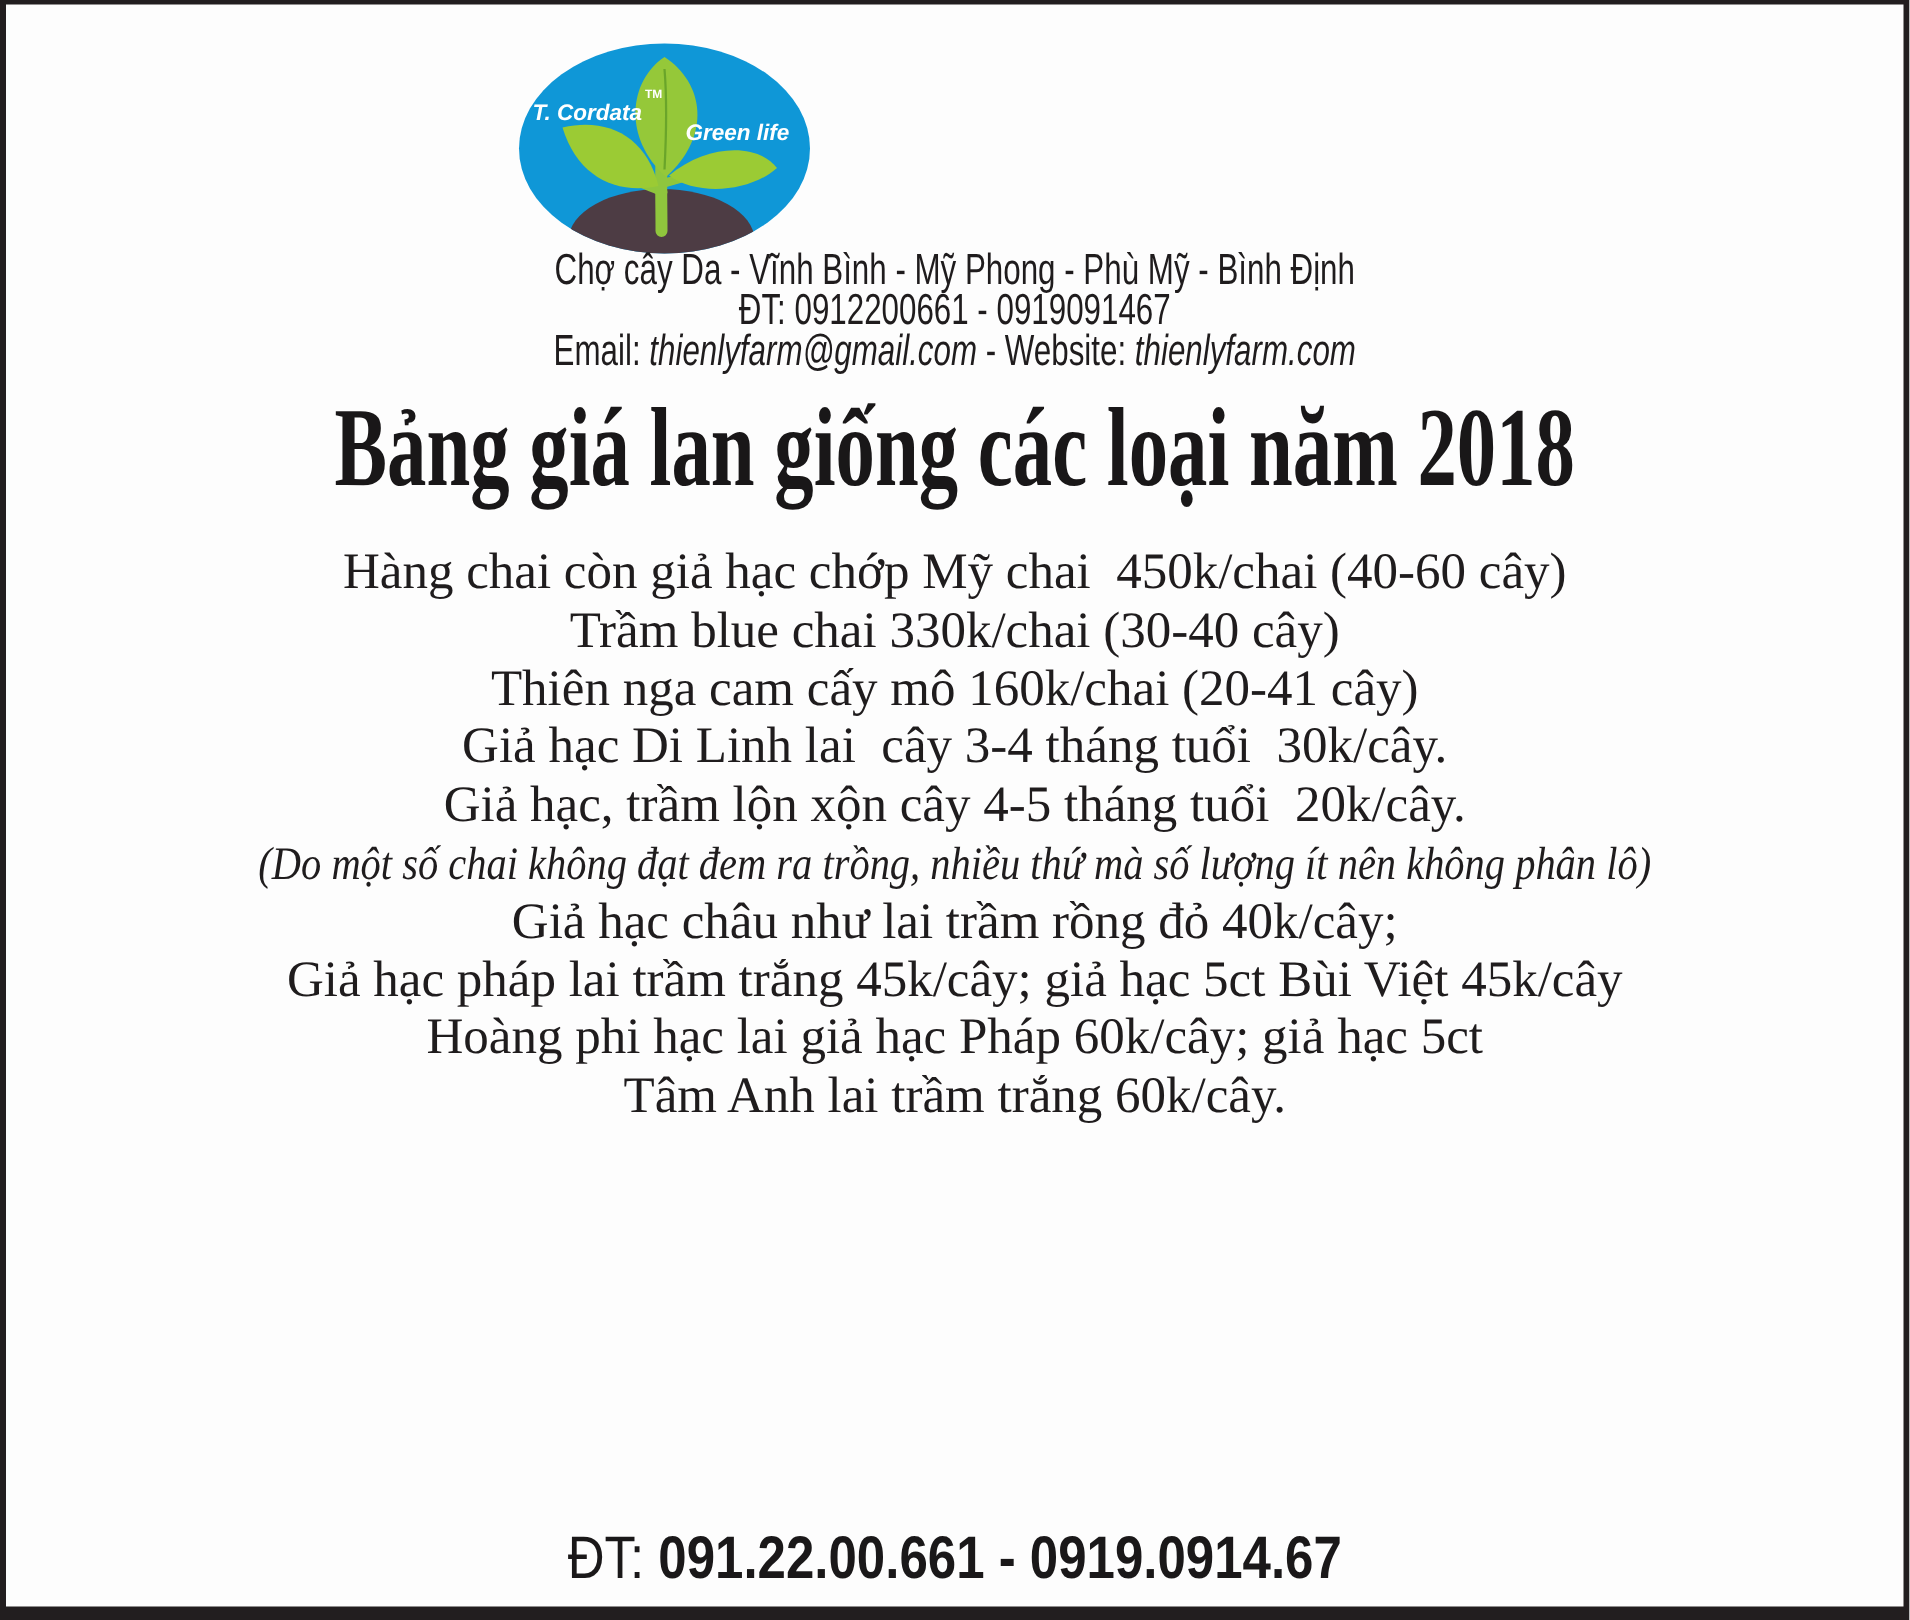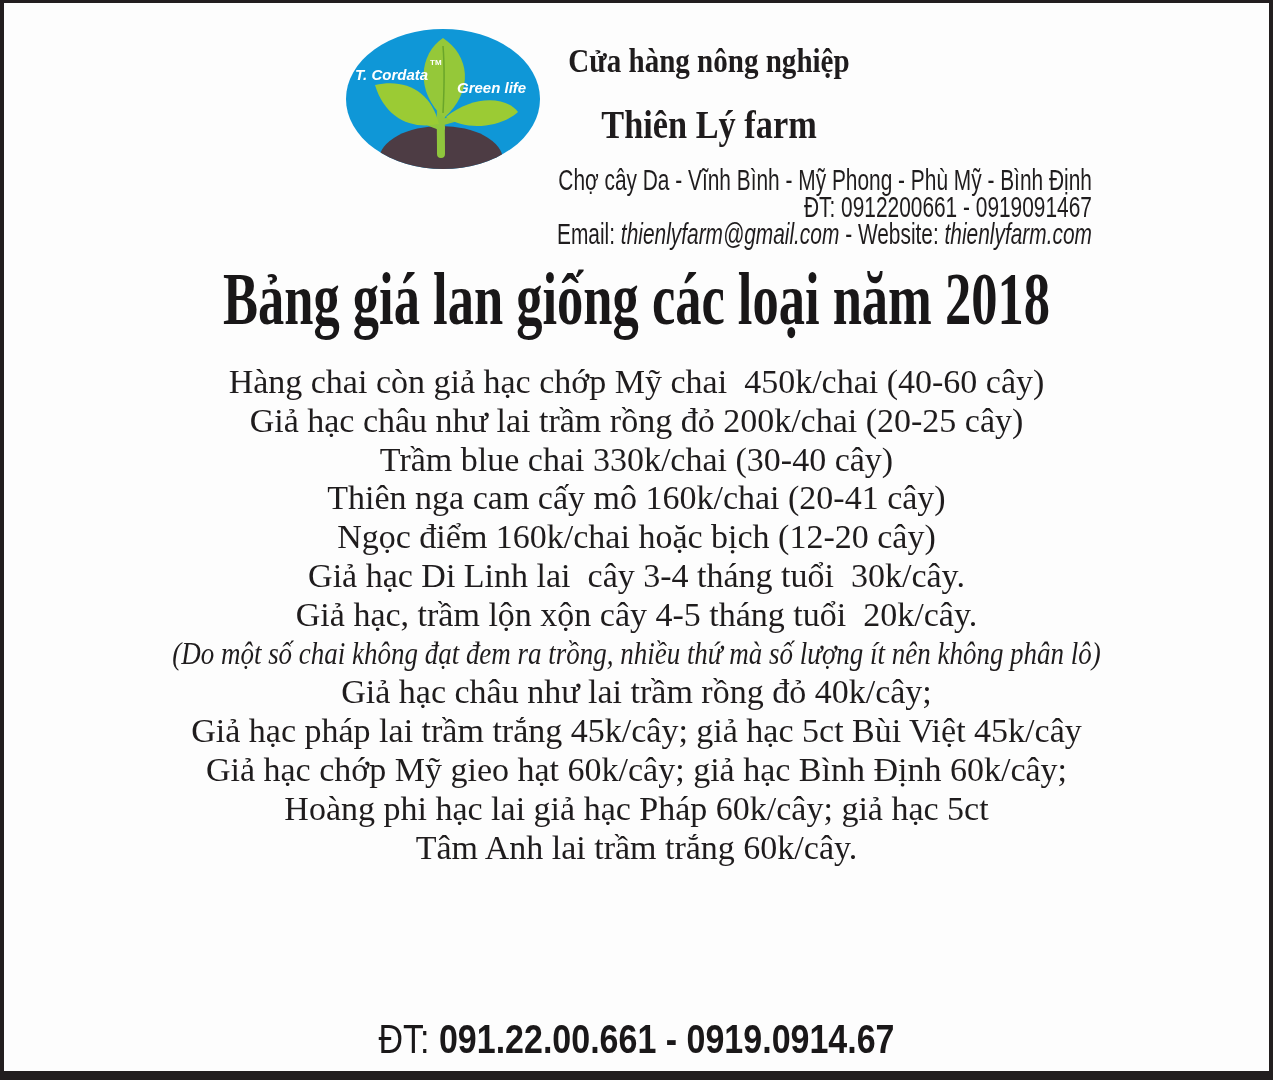--- a/index.html
+++ b/index.html
@@ -25,21 +25,21 @@
     transform:scaleX(0.88);transform-origin:50% 50%;
     white-space:pre;
   }
   .shop-name{
     margin-top:22px;
     font-size:39px;font-weight:bold;line-height:44px;
     transform:scaleX(0.88);transform-origin:50% 50%;
     white-space:pre;
   }
   
-  .contact{left:0;top:164px;width:100%;text-align:right;
+  .contact{left:0;top:164px;width:100%;text-align:center;
     font-family:"Liberation Sans","DejaVu Sans",sans-serif;}
   .contact-line{
     font-size:29px;line-height:27px;
     transform:scaleX(0.72);transform-origin:50% 50%;
     white-space:pre;
   }
   .it{font-style:italic;}
   
   .title{
     left:0;top:253px;width:100%;text-align:center;
@@ -88,44 +88,37 @@
     <path d="M96,126 C96,102 95,76 97,54" stroke="#8fc63d" stroke-width="8" fill="none" stroke-linecap="round"></path>
     <path d="M94,96 C66,102 40,90 30,57 C60,50 86,63 94,96 Z" fill="#9bcb34"></path>
     <path d="M101,89 C126,68 160,67 173,84 C155,100 120,103 101,89 Z" fill="#9bcb34"></path>
     <path d="M98,10 C124,27 130,62 99,90 C70,64 74,26 98,10 Z" fill="#95c839"></path>
     <path d="M98,18 C100,42 99,66 98,85" stroke="#6aa52a" stroke-width="1.5" fill="none"></path>
     <text x="10" y="52" font-size="15" font-weight="bold" font-style="italic" fill="#ffffff">T. Cordata</text>
     <text x="85" y="37" font-size="8" font-weight="bold" fill="#ffffff">TM</text>
     <text x="112" y="65" font-size="15" font-weight="bold" font-style="italic" fill="#ffffff">Green life</text>
   </svg>
 
-  <div class="abs header-text">
-    <div class="shop-type">Cửa hàng nông nghiệp</div>
-    <div class="shop-name">Thiên Lý farm</div>
-  </div>
 
   <div class="abs contact">
     <div class="contact-line">Chợ cây Da - Vĩnh Bình - Mỹ Phong - Phù Mỹ - Bình Định</div>
     <div class="contact-line">ĐT: 0912200661 - 0919091467</div>
     <div class="contact-line"><span>Email: </span><span class="it">thienlyfarm@gmail.com</span><span> - Website: </span><span class="it">thienlyfarm.com</span></div>
   </div>
 
   <div class="abs title">Bảng giá lan giống các loại năm 2018</div>
 
   <div class="abs list">
     <div class="line">Hàng chai còn giả hạc chớp Mỹ chai  450k/chai (40-60 cây)</div>
-    <div class="line">Giả hạc châu như lai trầm rồng đỏ 200k/chai (20-25 cây)</div>
     <div class="line">Trầm blue chai 330k/chai (30-40 cây)</div>
     <div class="line">Thiên nga cam cấy mô 160k/chai (20-41 cây)</div>
-    <div class="line">Ngọc điểm 160k/chai hoặc bịch (12-20 cây)</div>
     <div class="line">Giả hạc Di Linh lai  cây 3-4 tháng tuổi  30k/cây.</div>
     <div class="line">Giả hạc, trầm lộn xộn cây 4-5 tháng tuổi  20k/cây.</div>
     <div class="line note">(Do một số chai không đạt đem ra trồng, nhiều thứ mà số lượng ít nên không phân lô)</div>
     <div class="line">Giả hạc châu như lai trầm rồng đỏ 40k/cây;</div>
     <div class="line">Giả hạc pháp lai trầm trắng 45k/cây; giả hạc 5ct Bùi Việt 45k/cây</div>
-    <div class="line">Giả hạc chớp Mỹ gieo hạt 60k/cây; giả hạc Bình Định 60k/cây;</div>
     <div class="line">Hoàng phi hạc lai giả hạc Pháp 60k/cây; giả hạc 5ct</div>
     <div class="line">Tâm Anh lai trầm trắng 60k/cây.</div>
   </div>
 
   <div class="abs footer-line"><span class="ft-label">ĐT: </span><span class="ft-num">091.22.00.661 - 0919.0914.67</span></div>
 
 </div>
 
 </body></html>

